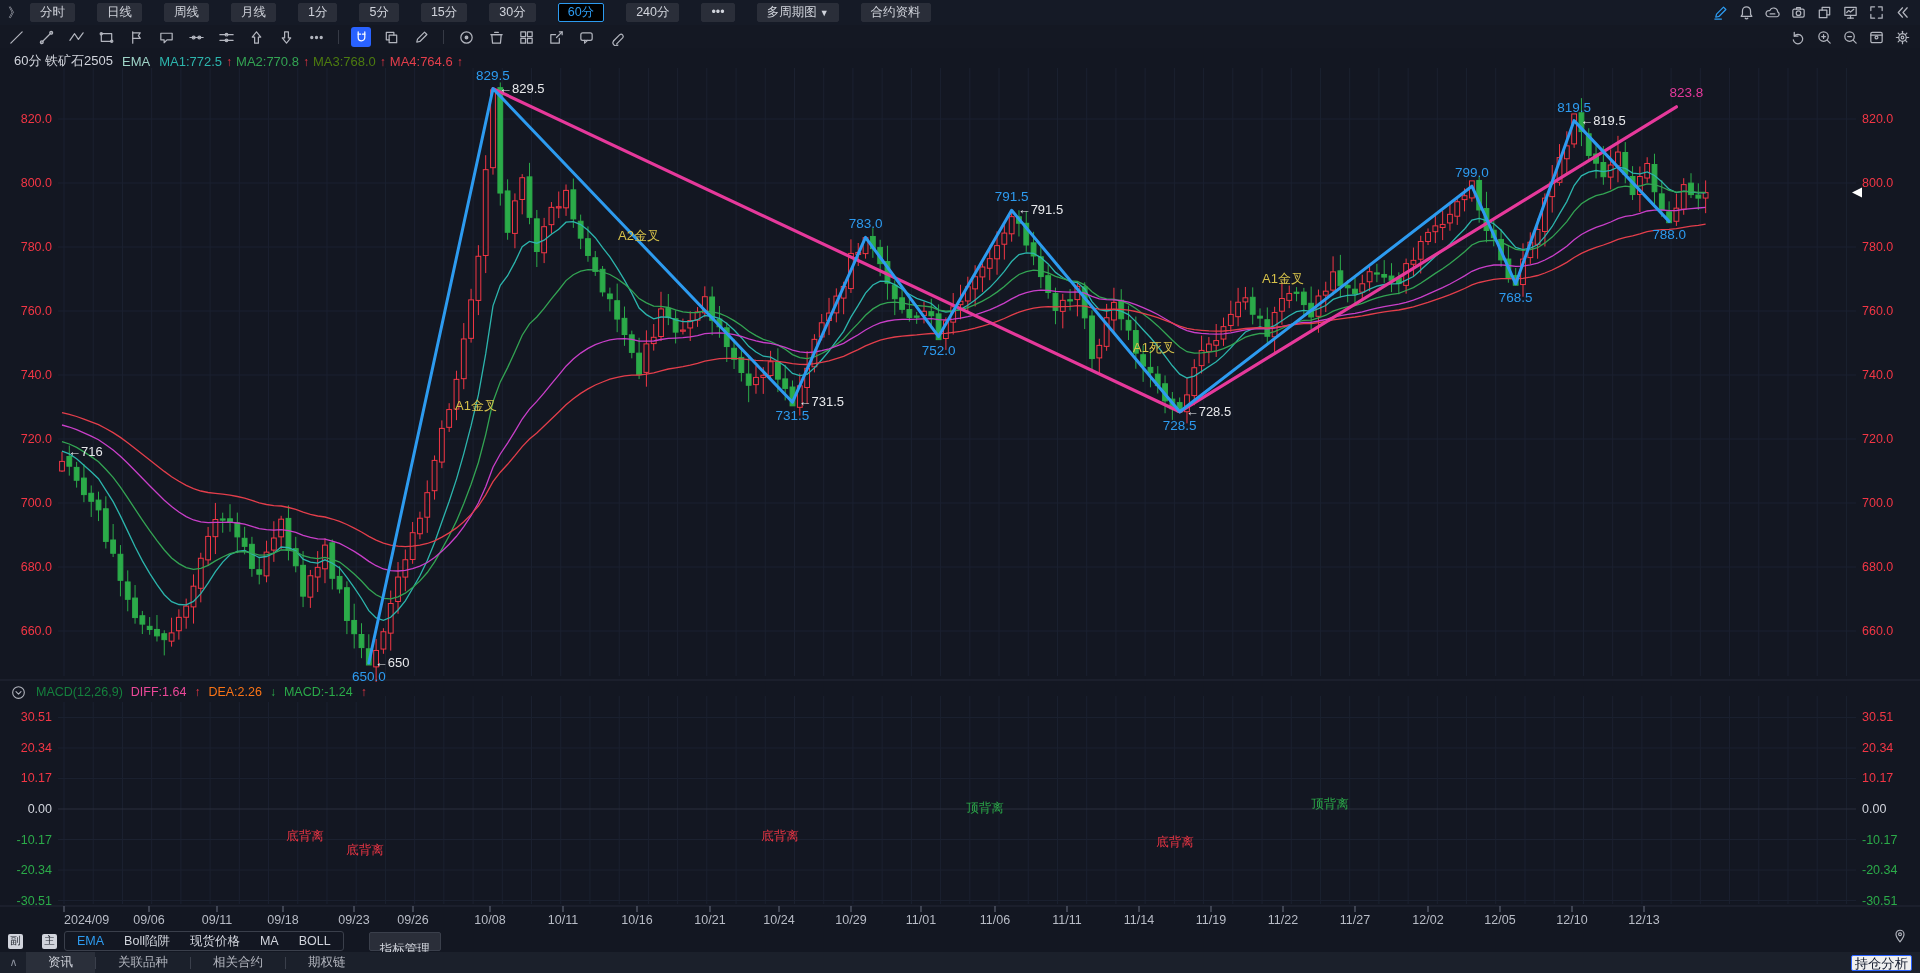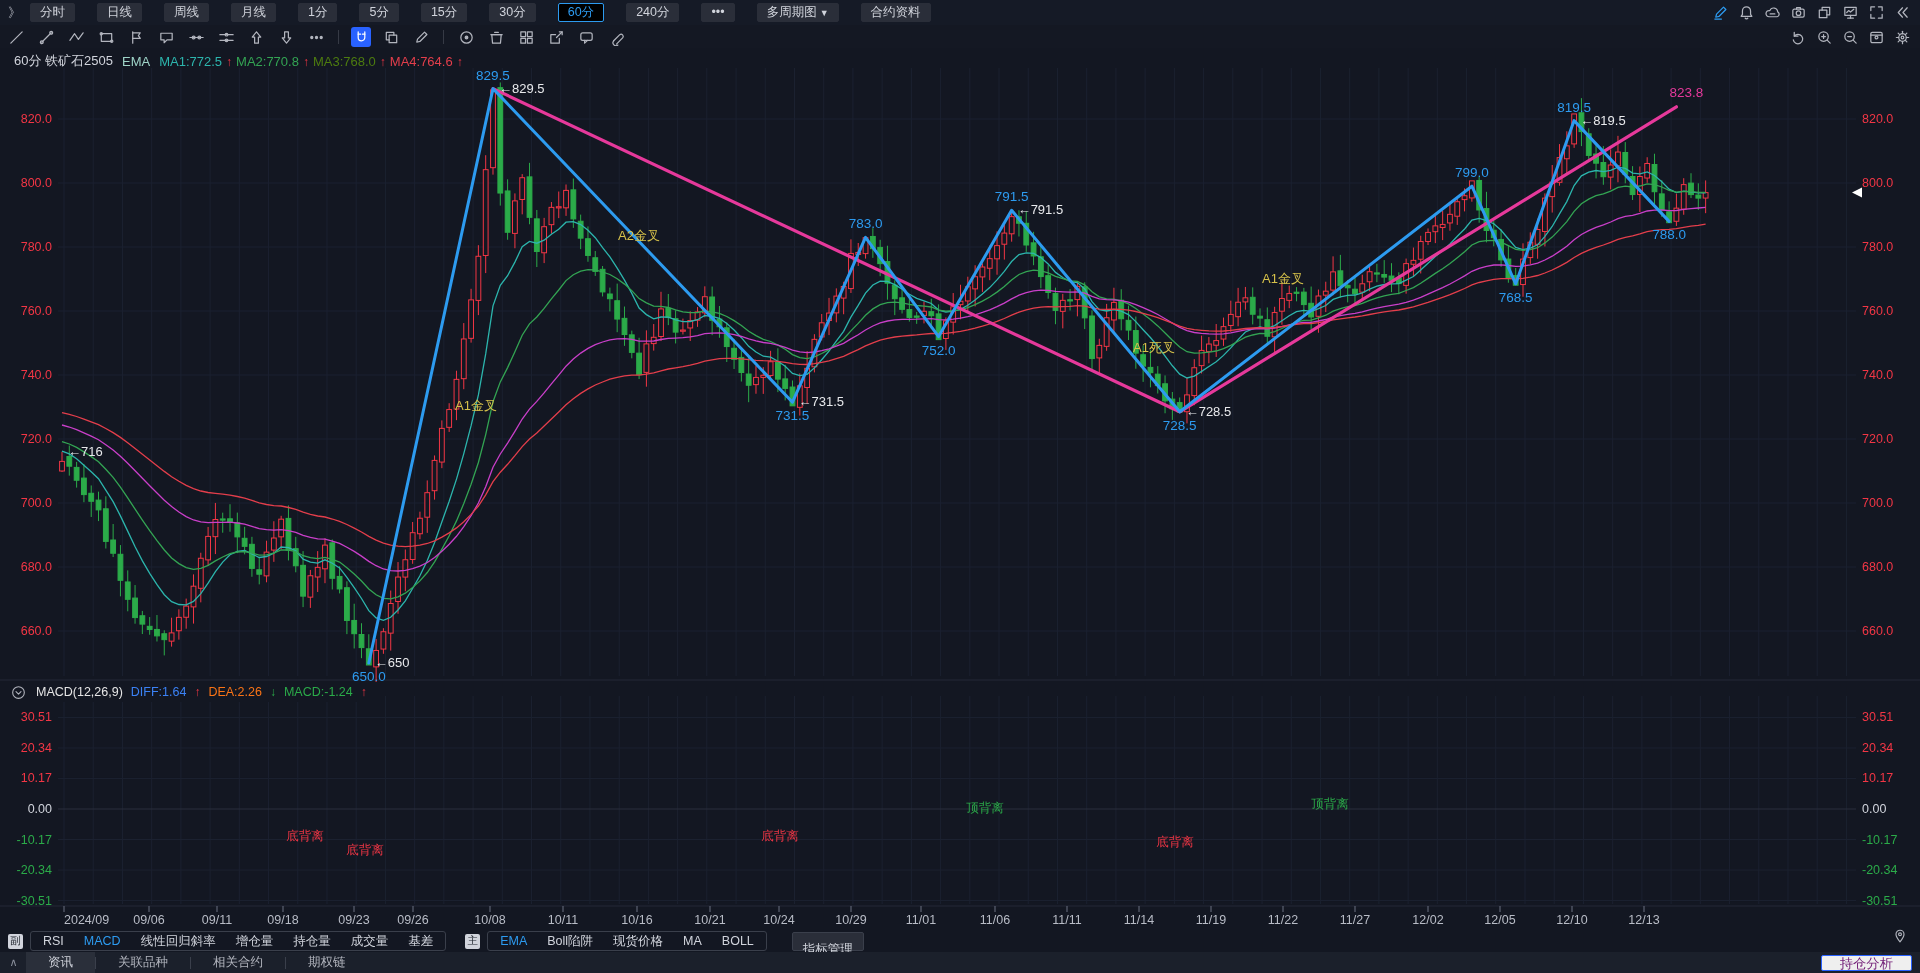--- a/index.html
+++ b/index.html
@@ -28,21 +28,21 @@
   .indrow{position:absolute;left:0;top:930px;width:1920px;height:22px;background:#131722;display:flex;align-items:center;gap:7px;padding-left:8px;box-sizing:border-box;font-size:12.5px;}
   .grpicon{width:15px;height:15px;background:#d1d4dc;color:#1b2029;border-radius:2px;font-size:10.5px;display:inline-flex;align-items:center;justify-content:center;flex:0 0 auto;}
   .grpbox{display:flex;align-items:center;gap:0;border:1px solid #3a3f4b;border-radius:3px;height:18px;padding:0 2px;}
   .itab{padding:0 10px;color:#d1d4dc;cursor:pointer;white-space:nowrap;}
   .itab.on{color:#2d9bf0;}
   .mgrbtn{background:#2a2e39;border:1px solid #3a3f4b;border-radius:2px;color:#d1d4dc;font-size:12.5px;height:19px;padding:8px 10px;margin-left:18px;cursor:pointer;}
   .botbar{position:absolute;left:0;top:952px;width:1920px;height:21px;background:#1b202b;display:flex;align-items:center;font-size:12.5px;color:#b2b5be;}
   .btab{padding:0 22px;height:21px;line-height:21px;cursor:pointer;position:relative;}
   .btab.on{background:#2a2f3a;color:#d1d4dc;}
   .bsep{width:1px;height:12px;background:#3a3f4b;}
-  .hold-btn{border:1px solid #2962ff;border-radius:2px;color:#701a75;padding:0 18px;height:16px;line-height:16px;margin-right:8px;cursor:pointer;}
+  .hold-btn{border:1px solid #2962ff;border-radius:2px;color:#0f172a;padding:0 3px;height:16px;line-height:16px;margin-right:8px;cursor:pointer;}
   .collapse-ic{width:26px;text-align:center;color:#8a8f9b;cursor:pointer;font-size:11px;letter-spacing:-1px;}
   .pin-abs{position:absolute;left:1890px;top:926px;z-index:6;}
   svg text{font-family:"Liberation Sans","DejaVu Sans",sans-serif;}
 </style>
 </head>
 <body>
 <div id="app">
 
   <div class="row1">
     <span class="expand-gl">》</span>
@@ -311,22 +311,22 @@
       </span>
   </div>
 
   <div class="legend-macd">
     <span class="icon">
         <svg width="15" height="15" viewBox="0 0 18 18">
           <circle cx="9" cy="9" r="7"></circle>
           <polyline points="6,8 9,11 12,8"></polyline>
         </svg>
       </span>
-    <span style="color:#e5e5e5;">MACD(12,26,9)</span>
-    <span style="color:#3b82f6;">DIFF:1.64</span>
+    <span style="color:#15803d;">MACD(12,26,9)</span>
+    <span style="color:#ec4899;">DIFF:1.64</span>
     <span class="arr-up">↑</span>
     <span style="color:#f97316;">DEA:2.26</span>
     <span class="arr-dn">↓</span>
     <span style="color:#2bab49;">MACD:-1.24</span>
     <span class="arr-up">↑</span>
   </div>
 
   <svg id="chart-svg" width="1920" height="882" style="position:absolute;left:0;top:48px;">
       <rect x="0" y="0" width="1920" height="882" fill="#131722"></rect>
       <line x1="64" y1="20" x2="64" y2="628" stroke="#1b2130" stroke-width="1"></line>
@@ -1276,29 +1276,20 @@
 
   <span class="icon pin-abs">
       <svg width="16" height="16" viewBox="0 0 18 18">
         <path d="M9 2.5a4.5 4.5 0 0 1 4.5 4.5c0 3.2-4.5 8.5-4.5 8.5S4.5 10.2 4.5 7A4.5 4.5 0 0 1 9 2.5z"></path>
         <circle cx="9" cy="7" r="1.6"></circle>
       </svg>
     </span>
 
   <div class="indrow">
     <span class="grpicon">副</span>
-    <div class="grpbox" id="sub-tabs">
-        <span class="itab">RSI</span>
-        <span class="itab on">MACD</span>
-        <span class="itab">线性回归斜率</span>
-        <span class="itab">增仓量</span>
-        <span class="itab">持仓量</span>
-        <span class="itab">成交量</span>
-        <span class="itab">基差</span>
-      </div>
     <span class="grpicon" style="margin-left:12px;">主</span>
     <div class="grpbox" id="main-tabs">
         <span class="itab on">EMA</span>
         <span class="itab">Boll陷阱</span>
         <span class="itab">现货价格</span>
         <span class="itab">MA</span>
         <span class="itab">BOLL</span>
       </div>
     <button class="mgrbtn">指标管理</button>
   </div>

